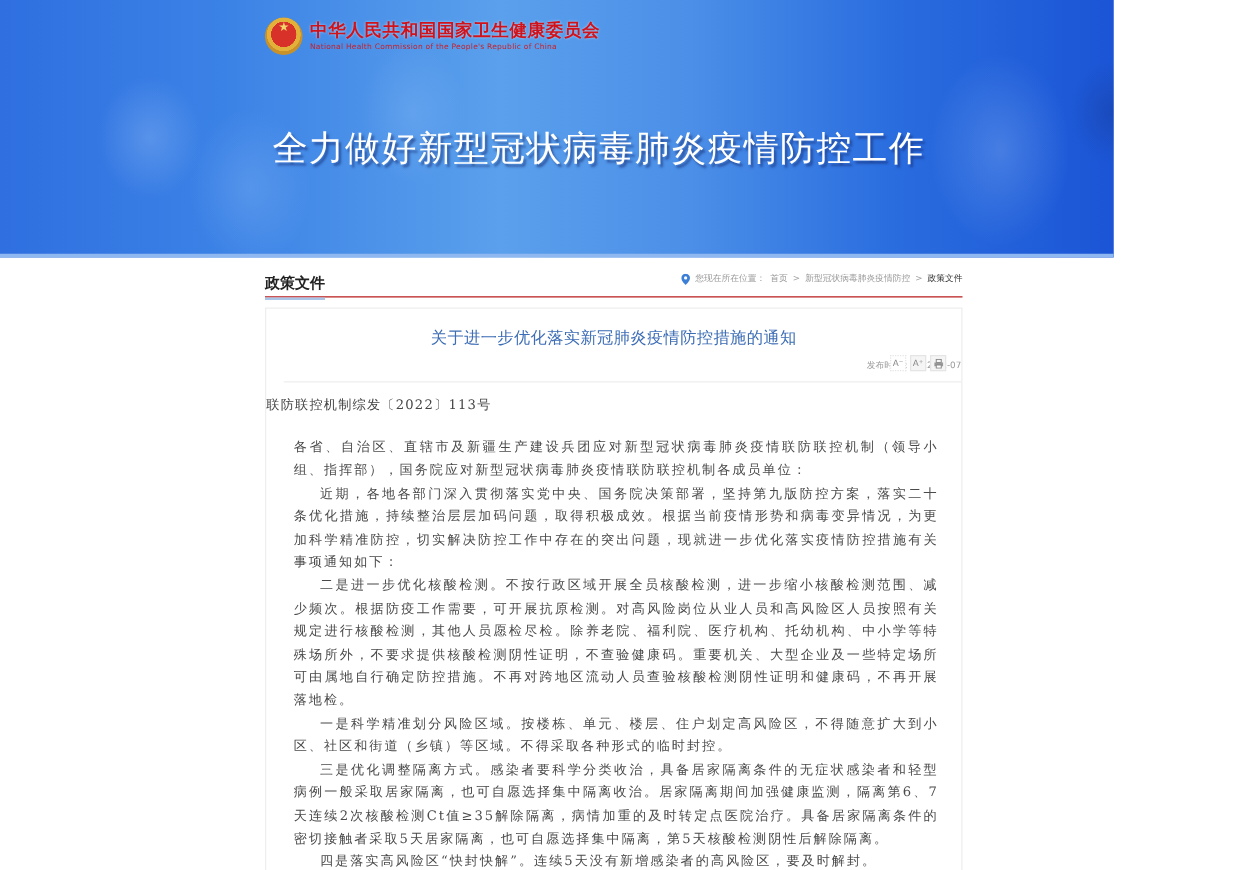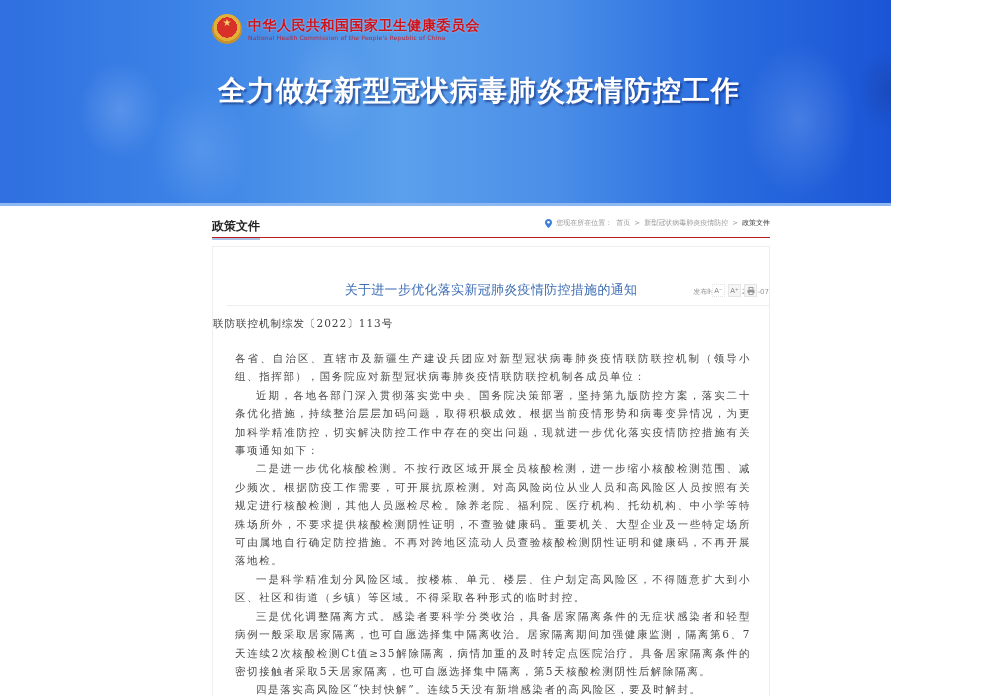--- a/index.html
+++ b/index.html
@@ -39,24 +39,24 @@
     color: #f3d36b; font-size: 10px; line-height: 10px;
   }
   .logo-text .cn {
     color: #d0121b; font-size: 14px; font-weight: bold; letter-spacing: 0.5px; line-height: 18px;
     text-shadow: 0 0 2px rgba(255,255,255,0.6);
   }
   .logo-text .en {
     color: #c8202a; font-size: 6px; line-height: 8px; letter-spacing: 0.2px;
   }
   .banner-title {
-    position: absolute; left: 218px; top: 72px; width: 600px;
+    position: absolute; left: 218px; top: 100px; width: 600px;
     color: #ffffff; font-size: 28px; letter-spacing: 1px;
     text-shadow: 2px 2px 2px rgba(20,40,110,0.6);
-    font-weight: bold;
+    font-weight: normal;
   }
 
   
   .section-header {
     position: absolute; left: 212px; top: 214px; width: 558px; height: 24px;
     border-bottom: 1px solid #b91c1c;
   }
   .section-title {
     position: absolute; left: 0; top: 4px; font-size: 12px; font-weight: bold; color: #222;
     padding-bottom: 3px; border-bottom: 2px solid #a9c4e6;
@@ -69,21 +69,21 @@
   }
   .breadcrumb .current { color: #333; }
 
   
   .card {
     position: absolute; left: 212px; top: 246px; width: 558px; height: 460px;
     border: 1px solid #eeeeee; background: #fff;
   }
   .article-title {
     position: absolute; left: 0; right: 0; top: 14px; text-align: center;
-    color: #3d6db5; font-size: 13px; letter-spacing: 0.3px; margin-top: 20px;
+    color: #3d6db5; font-size: 13px; letter-spacing: 0.3px;
   }
   .meta {
     position: absolute; left: 0; right: 0; top: 40px; text-align: right;
     font-size: 7px; color: #999;
   }
   .tools {
     position: absolute; right: 12px; top: 37px; display: flex; gap: 3px;
   }
   .tool-btn {
     width: 13px; height: 13px; border: 1px solid #e5e5e5; background: #f5f5f5;

